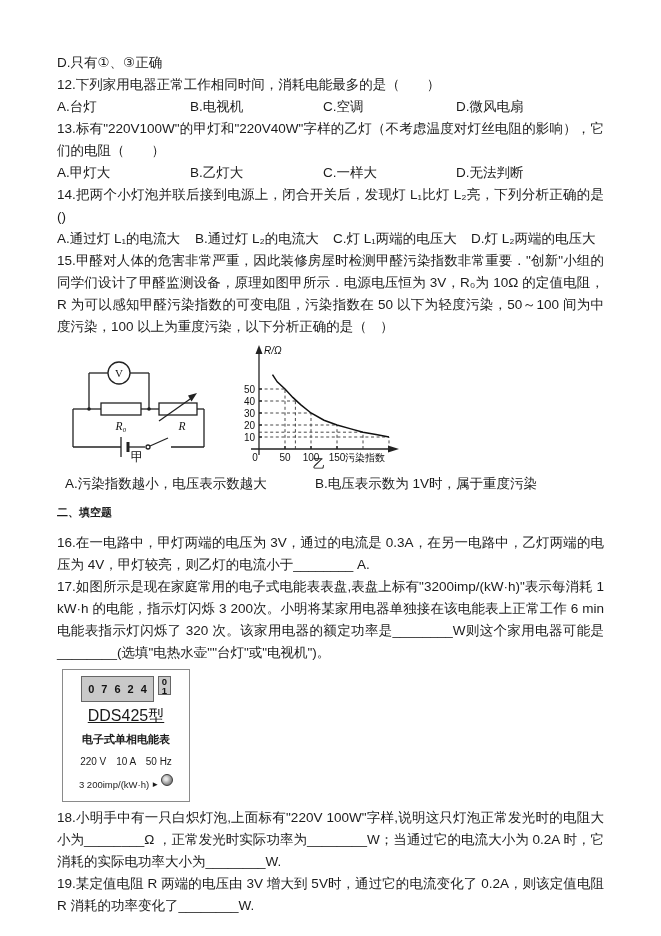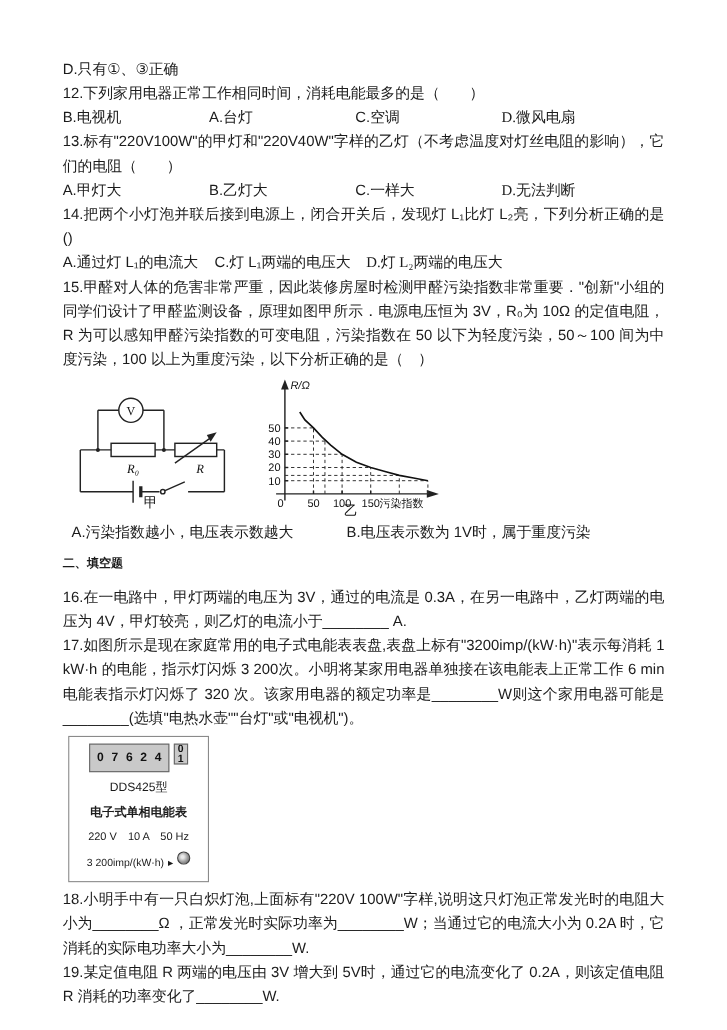--- a/index.html
+++ b/index.html
@@ -4,21 +4,21 @@
 <style>
   html,body{margin:0;padding:0;}
   body{
     width:661px;height:936px;background:#ffffff;position:relative;overflow:hidden;
     font-family:"Liberation Sans","DejaVu Sans",sans-serif;color:#1b1b1b;
   }
   .doc{position:absolute;inset:0;padding:52px 57px 0 57px;font-size:13.5px;line-height:22px;text-align:justify;border-radius:11px;}
   .q{margin:0;}
   .optrow{display:flex;height:22px;}
   .oc{width:133px;flex:none;white-space:nowrap;}
-  .oc:last-child{width:auto;font-family:Liberation Serif, serif;}
+  .oc:last-child{width:auto;}
   .optrow.wide .oc{width:138px;}
   .q15row{display:flex;height:22px;padding-left:8px;}
   .q15row .first{width:250px;flex:none;white-space:nowrap;}
   .figure{display:flex;align-items:center;gap:16px;margin:3px 0 4px 4px;}
   .sec{font-size:11px;font-weight:bold;margin:6px 0 9px 0;text-align:left;}
   
   .wire line,.wire rect,.wire circle,.axis{stroke:#222;stroke-width:1.3;fill:none;}
   .wire .thick{stroke-width:3;}
   .fillk{fill:#222;stroke:none;}
   .dash{stroke:#333;stroke-width:0.9;stroke-dasharray:3,2.6;fill:none;}
@@ -26,53 +26,54 @@
   .tick{font-size:10px;fill:#111;}
   .alabel{font-size:10px;fill:#111;}
   .ital{font-size:11.5px;font-style:italic;font-family:"Liberation Serif","DejaVu Serif",serif;fill:#111;}
   .vtext{font-size:11px;fill:#111;font-family:"Liberation Serif","DejaVu Serif",serif;}
   .cap{font-size:12.5px;fill:#111;}
   
   .meter{width:118px;border:1px solid #8a8a8a;padding:6px 4px 5px;margin:5px 0 5px 5px;text-align:center;}
   .dials{display:flex;justify-content:center;align-items:flex-start;gap:4px;}
   .strip{display:inline-flex;gap:7px;background:#c9c9c9;border:1px solid #666;padding:1px 6px;font-size:11px;font-weight:bold;color:#111;}
   .wheel{display:inline-flex;flex-direction:column;align-items:center;background:#c9c9c9;border:1px solid #666;width:11px;height:17px;overflow:hidden;font-size:9.5px;line-height:9px;font-weight:bold;color:#111;}
-  .m-model{font-size:11px;margin-top:3px;}
+  .m-model{font-size:16px;margin-top:3px;text-decoration:underline;}
   .m-name{font-size:11px;font-weight:bold;margin-top:1px;}
   .m-specs{font-size:10px;margin-top:1px;}
   .m-pulse{font-size:9.5px;margin-top:1px;display:flex;align-items:flex-start;justify-content:center;gap:2px;}
   .arr{font-size:8px;}
   .led{display:inline-block;width:10px;height:10px;border-radius:50%;border:1.5px solid #3a3a3a;background:radial-gradient(circle at 40% 40%,#e8e8e8 15%,#9a9a9a 55%,#555 100%);}
 </style>
 </head>
 <body>
 
 <div class="doc">
 
   <p class="q">D.只有①、③正确</p>
 
   <p class="q">12.下列家用电器正常工作相同时间，消耗电能最多的是（　　）</p>
   <div class="optrow">
+    <span class="oc">A.台灯</span>
     <span class="oc">B.电视机</span>
-    <span class="oc">A.台灯</span>
     <span class="oc">C.空调</span>
     <span class="oc">D.微风电扇</span>
   </div>
 
   <p class="q">13.标有"220V100W"的甲灯和"220V40W"字样的乙灯（不考虑温度对灯丝电阻的影响），它们的电阻（　　）</p>
   <div class="optrow">
     <span class="oc">A.甲灯大</span>
     <span class="oc">B.乙灯大</span>
     <span class="oc">C.一样大</span>
     <span class="oc">D.无法判断</span>
   </div>
 
   <p class="q">14.把两个小灯泡并联后接到电源上，闭合开关后，发现灯 L₁比灯 L₂亮，下列分析正确的是 ()</p>
   <div class="optrow wide">
     <span class="oc">A.通过灯 L₁的电流大</span>
+    <span class="oc">B.通过灯 L₂的电流大</span>
     <span class="oc">C.灯 L₁两端的电压大</span>
     <span class="oc">D.灯 L₂两端的电压大</span>
   </div>
 
   <p class="q">15.甲醛对人体的危害非常严重，因此装修房屋时检测甲醛污染指数非常重要．"创新"小组的同学们设计了甲醛监测设备，原理如图甲所示．电源电压恒为 3V，R₀为 10Ω 的定值电阻，R 为可以感知甲醛污染指数的可变电阻，污染指数在 50 以下为轻度污染，50～100 间为中度污染，100 以上为重度污染，以下分析正确的是（　）</p>
 
   <div class="figure">
     <svg id="circuit-svg" width="152" height="116" viewBox="0 0 152 116">
       <g class="wire">
         <line x1="12" y1="62" x2="40" y2="62"></line>

